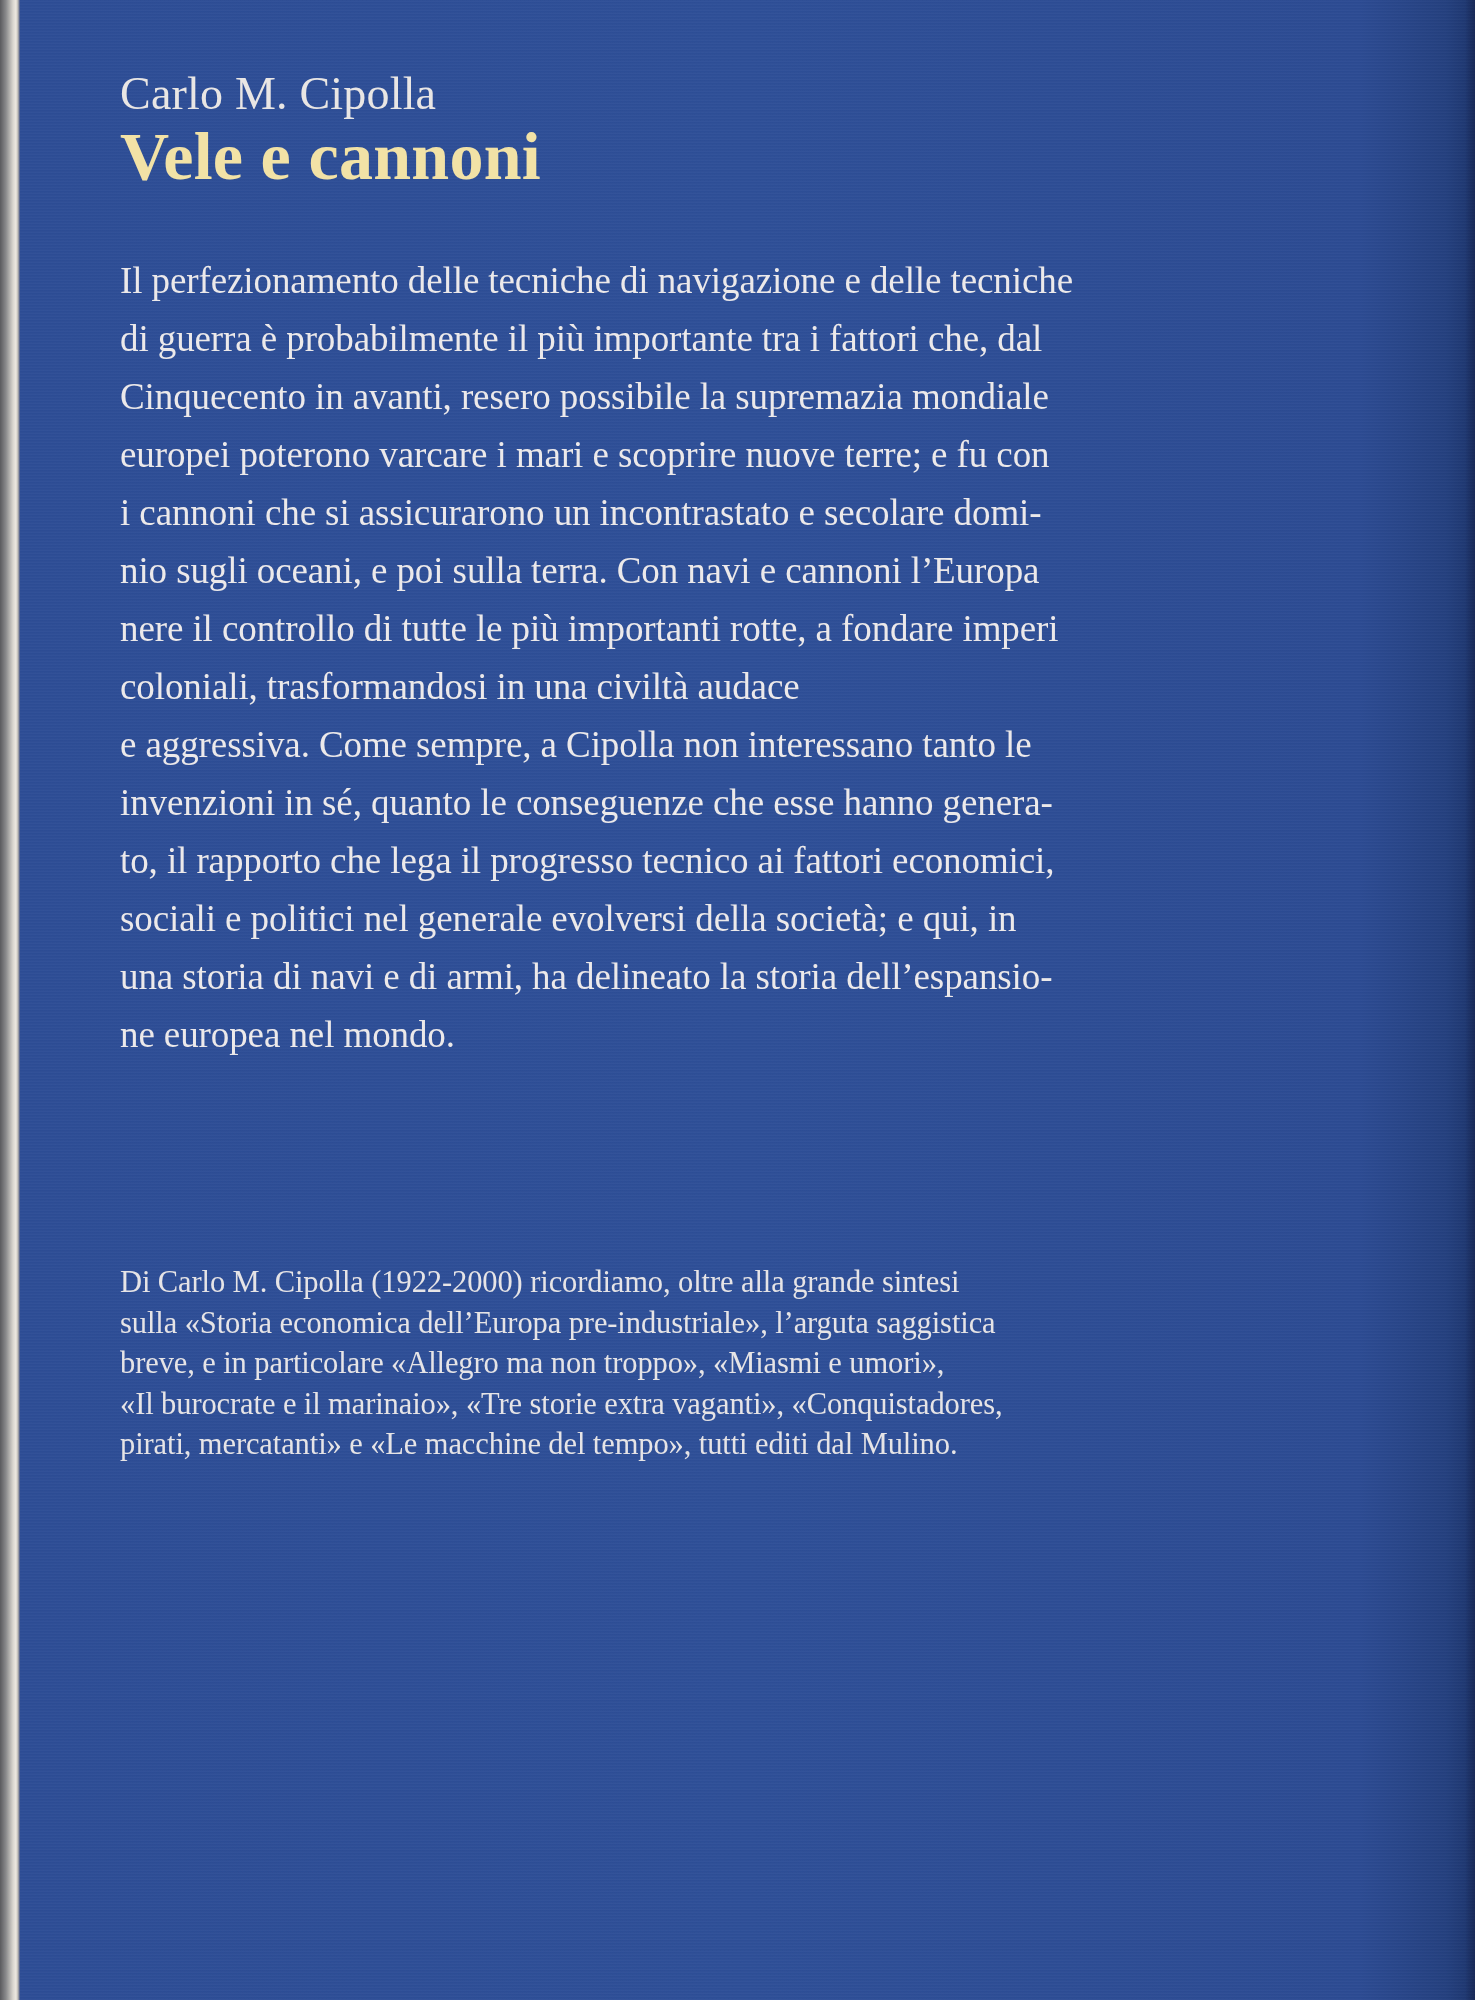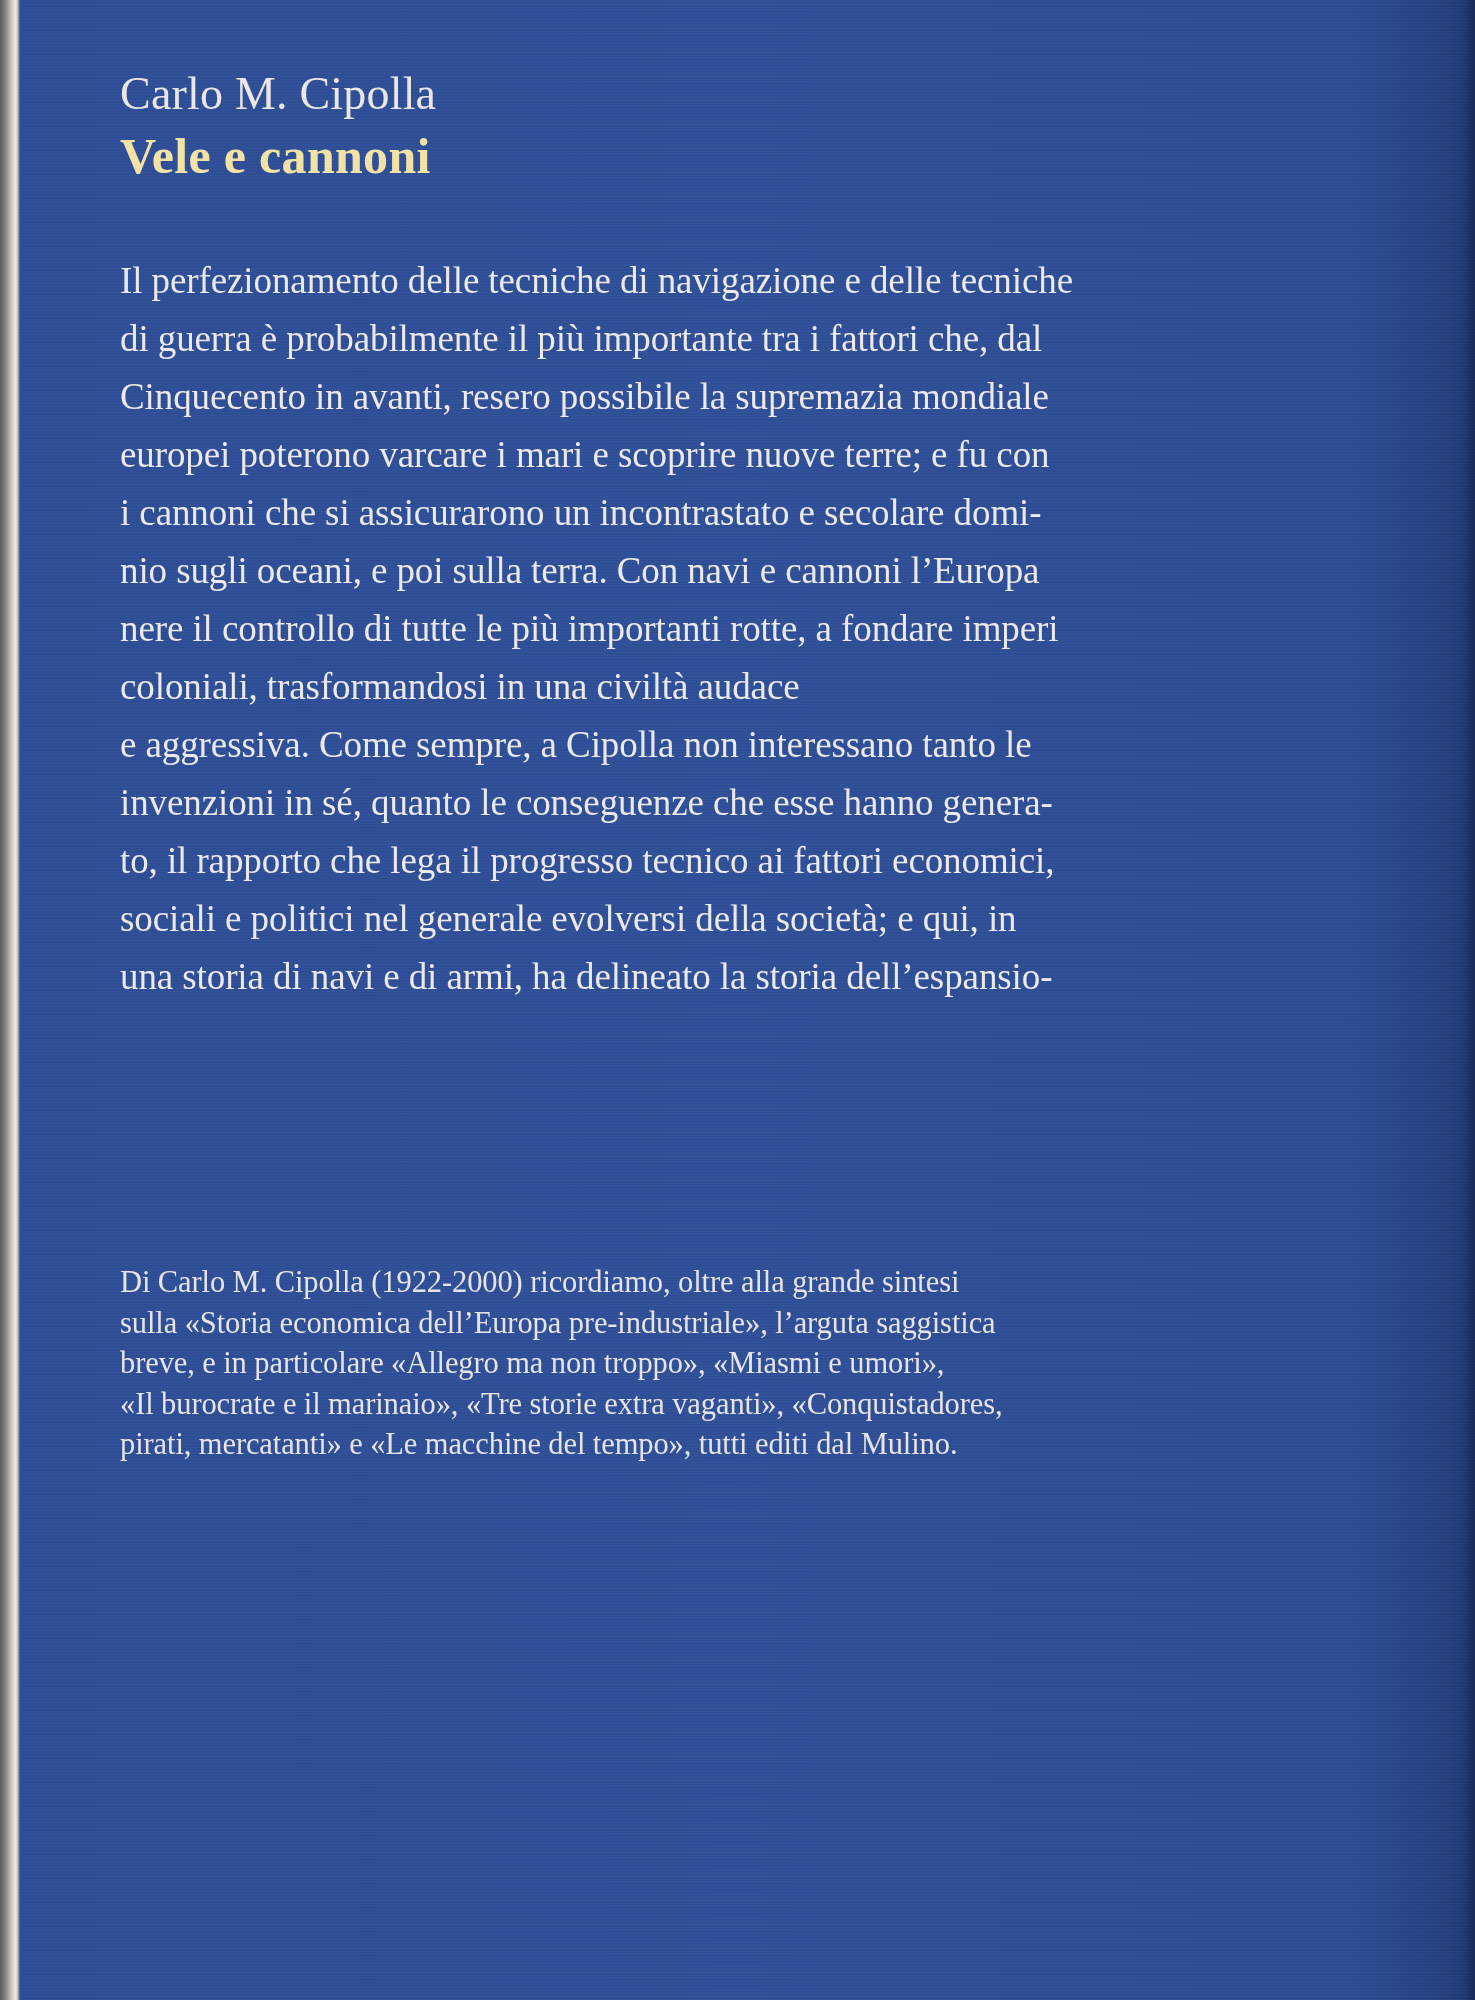--- a/index.html
+++ b/index.html
@@ -48,21 +48,21 @@
       line-height: 56px;
       color: #e9e6e4;
       letter-spacing: 0.2px;
       margin: 0;
       font-weight: normal;
     }
     .book-title {
       position: absolute;
       left: 120px;
       top: 126px;
-      font-size: 50px;
+      font-size: 68px;
       line-height: 60px;
       color: #f2e2a6;
       font-weight: bold;
       margin: 0;
       letter-spacing: 0.3px;
     }
     .blurb {
       position: absolute;
       left: 120px;
       top: 252px;
@@ -116,20 +116,21 @@
   <li>europei poterono varcare i mari e scoprire nuove terre; e fu con</li>
   <li>i cannoni che si assicurarono un incontrastato e secolare domi-</li>
   <li>nio sugli oceani, e poi sulla terra. Con navi e cannoni l’Europa</li>
   <li>nere il controllo di tutte le più importanti rotte, a fondare imperi</li>
   <li>coloniali, trasformandosi in una civiltà audace</li>
   <li>e aggressiva. Come sempre, a Cipolla non interessano tanto le</li>
   <li>invenzioni in sé, quanto le conseguenze che esse hanno genera-</li>
   <li>to, il rapporto che lega il progresso tecnico ai fattori economici,</li>
   <li>sociali e politici nel generale evolversi della società; e qui, in</li>
   <li>una storia di navi e di armi, ha delineato la storia dell’espansio-</li>
+  <li>ne europea nel mondo.</li>
 </ul>
 
 <ul class="bio">
   <li>Di Carlo M. Cipolla (1922-2000) ricordiamo, oltre alla grande sintesi</li>
   <li>sulla «Storia economica dell’Europa pre-industriale», l’arguta saggistica</li>
   <li>breve, e in particolare «Allegro ma non troppo», «Miasmi e umori»,</li>
   <li>«Il burocrate e il marinaio», «Tre storie extra vaganti», «Conquistadores,</li>
   <li>pirati, mercatanti» e «Le macchine del tempo», tutti editi dal Mulino.</li>
 </ul>
 

